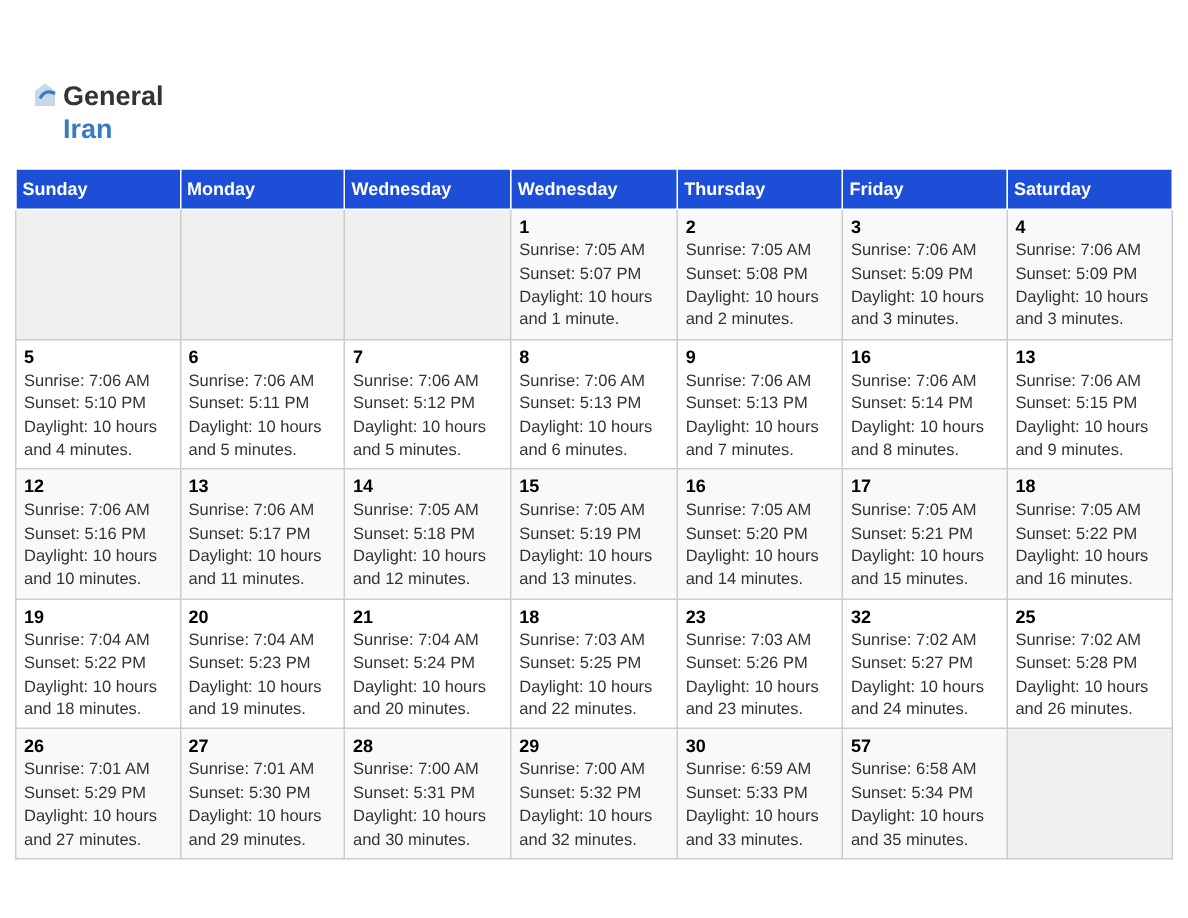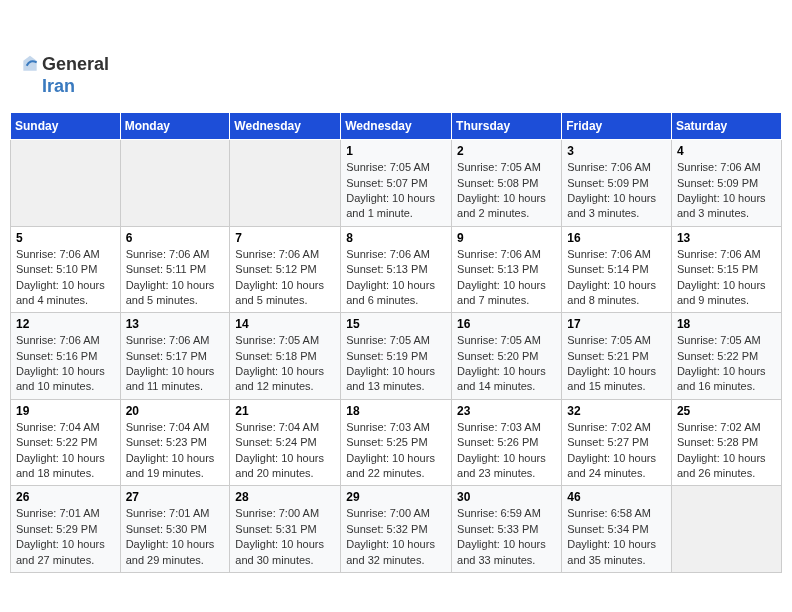--- a/index.html
+++ b/index.html
@@ -342,21 +342,21 @@
 and 32 minutes.</div>
         </td>
         <td>
           <div class="day-number">30</div>
           <div class="day-info" style="white-space: pre-line;">Sunrise: 6:59 AM
 Sunset: 5:33 PM
 Daylight: 10 hours
 and 33 minutes.</div>
         </td>
         <td>
-          <div class="day-number">46</div>
+          <div class="day-number">57</div>
           <div class="day-info" style="white-space: pre-line;">Sunrise: 6:58 AM
 Sunset: 5:34 PM
 Daylight: 10 hours
 and 35 minutes.</div>
         </td>
         <td class="empty-cell"></td>
       </tr>
     </tbody>
 </table>
 

